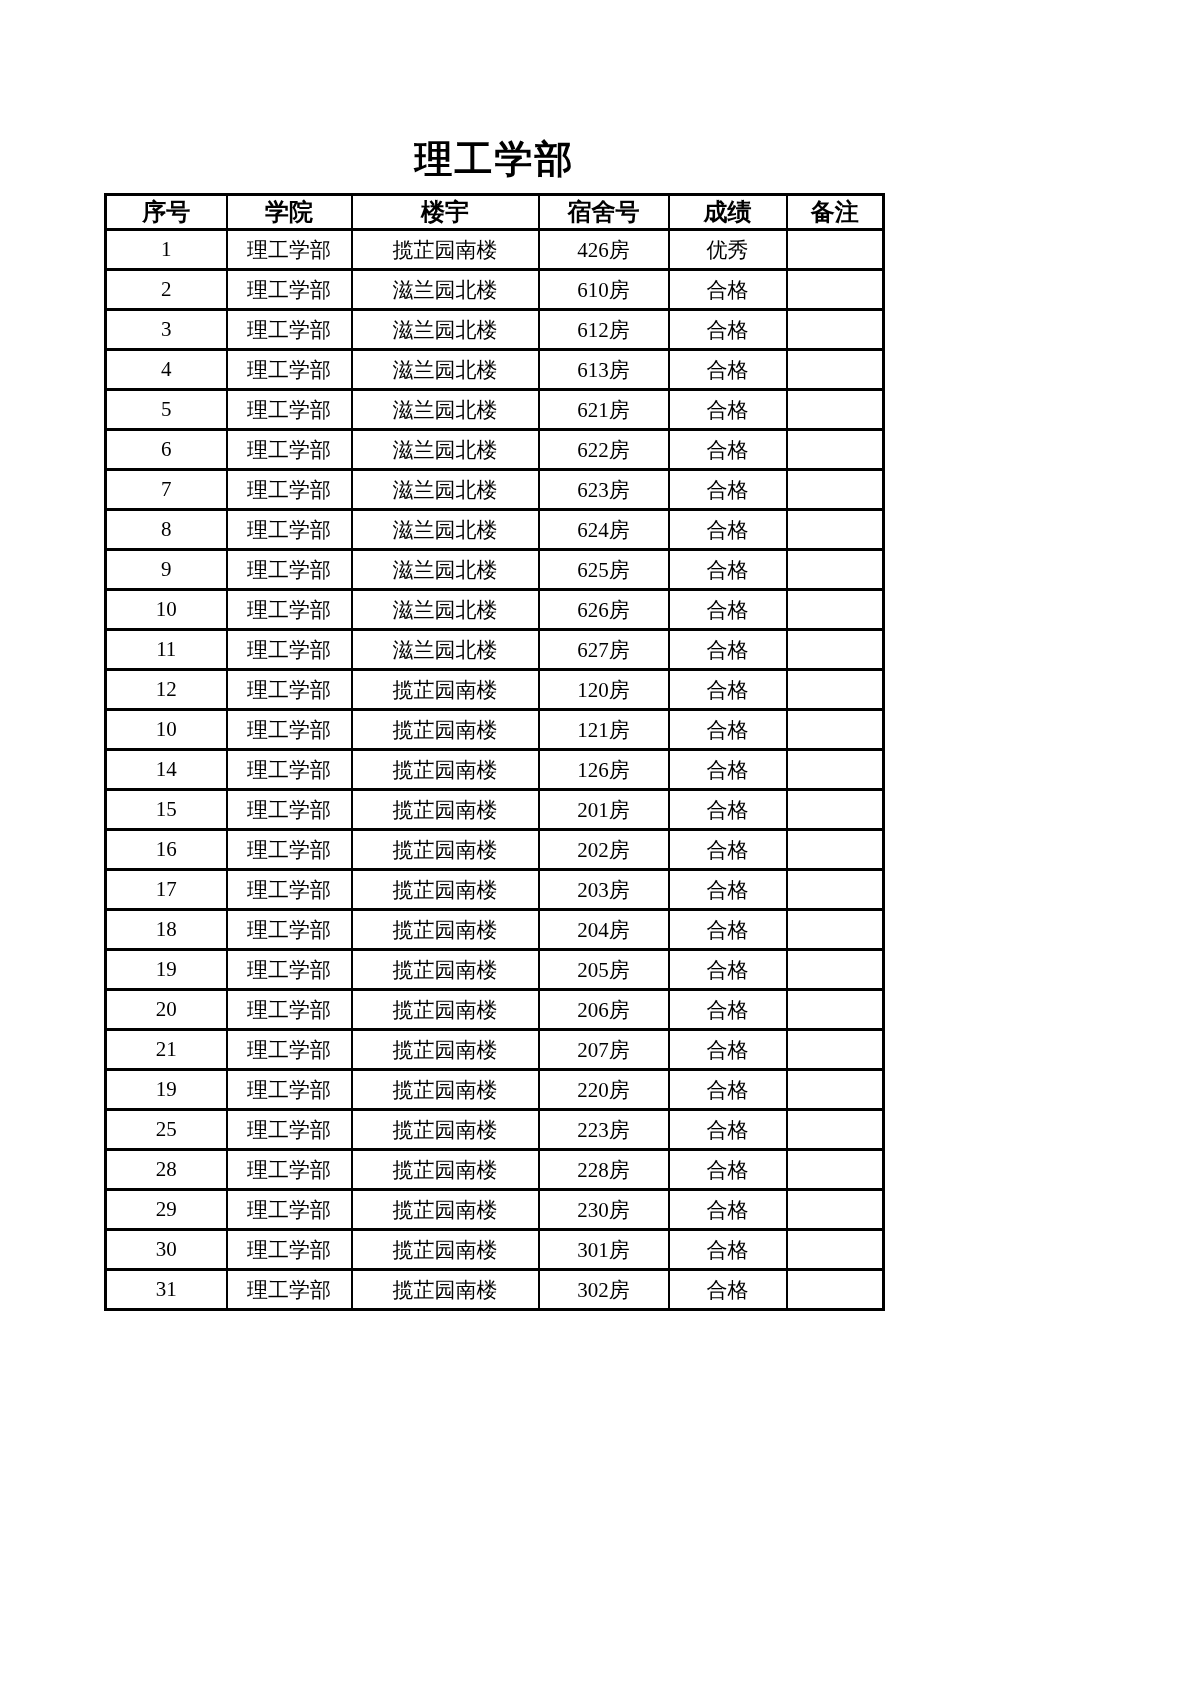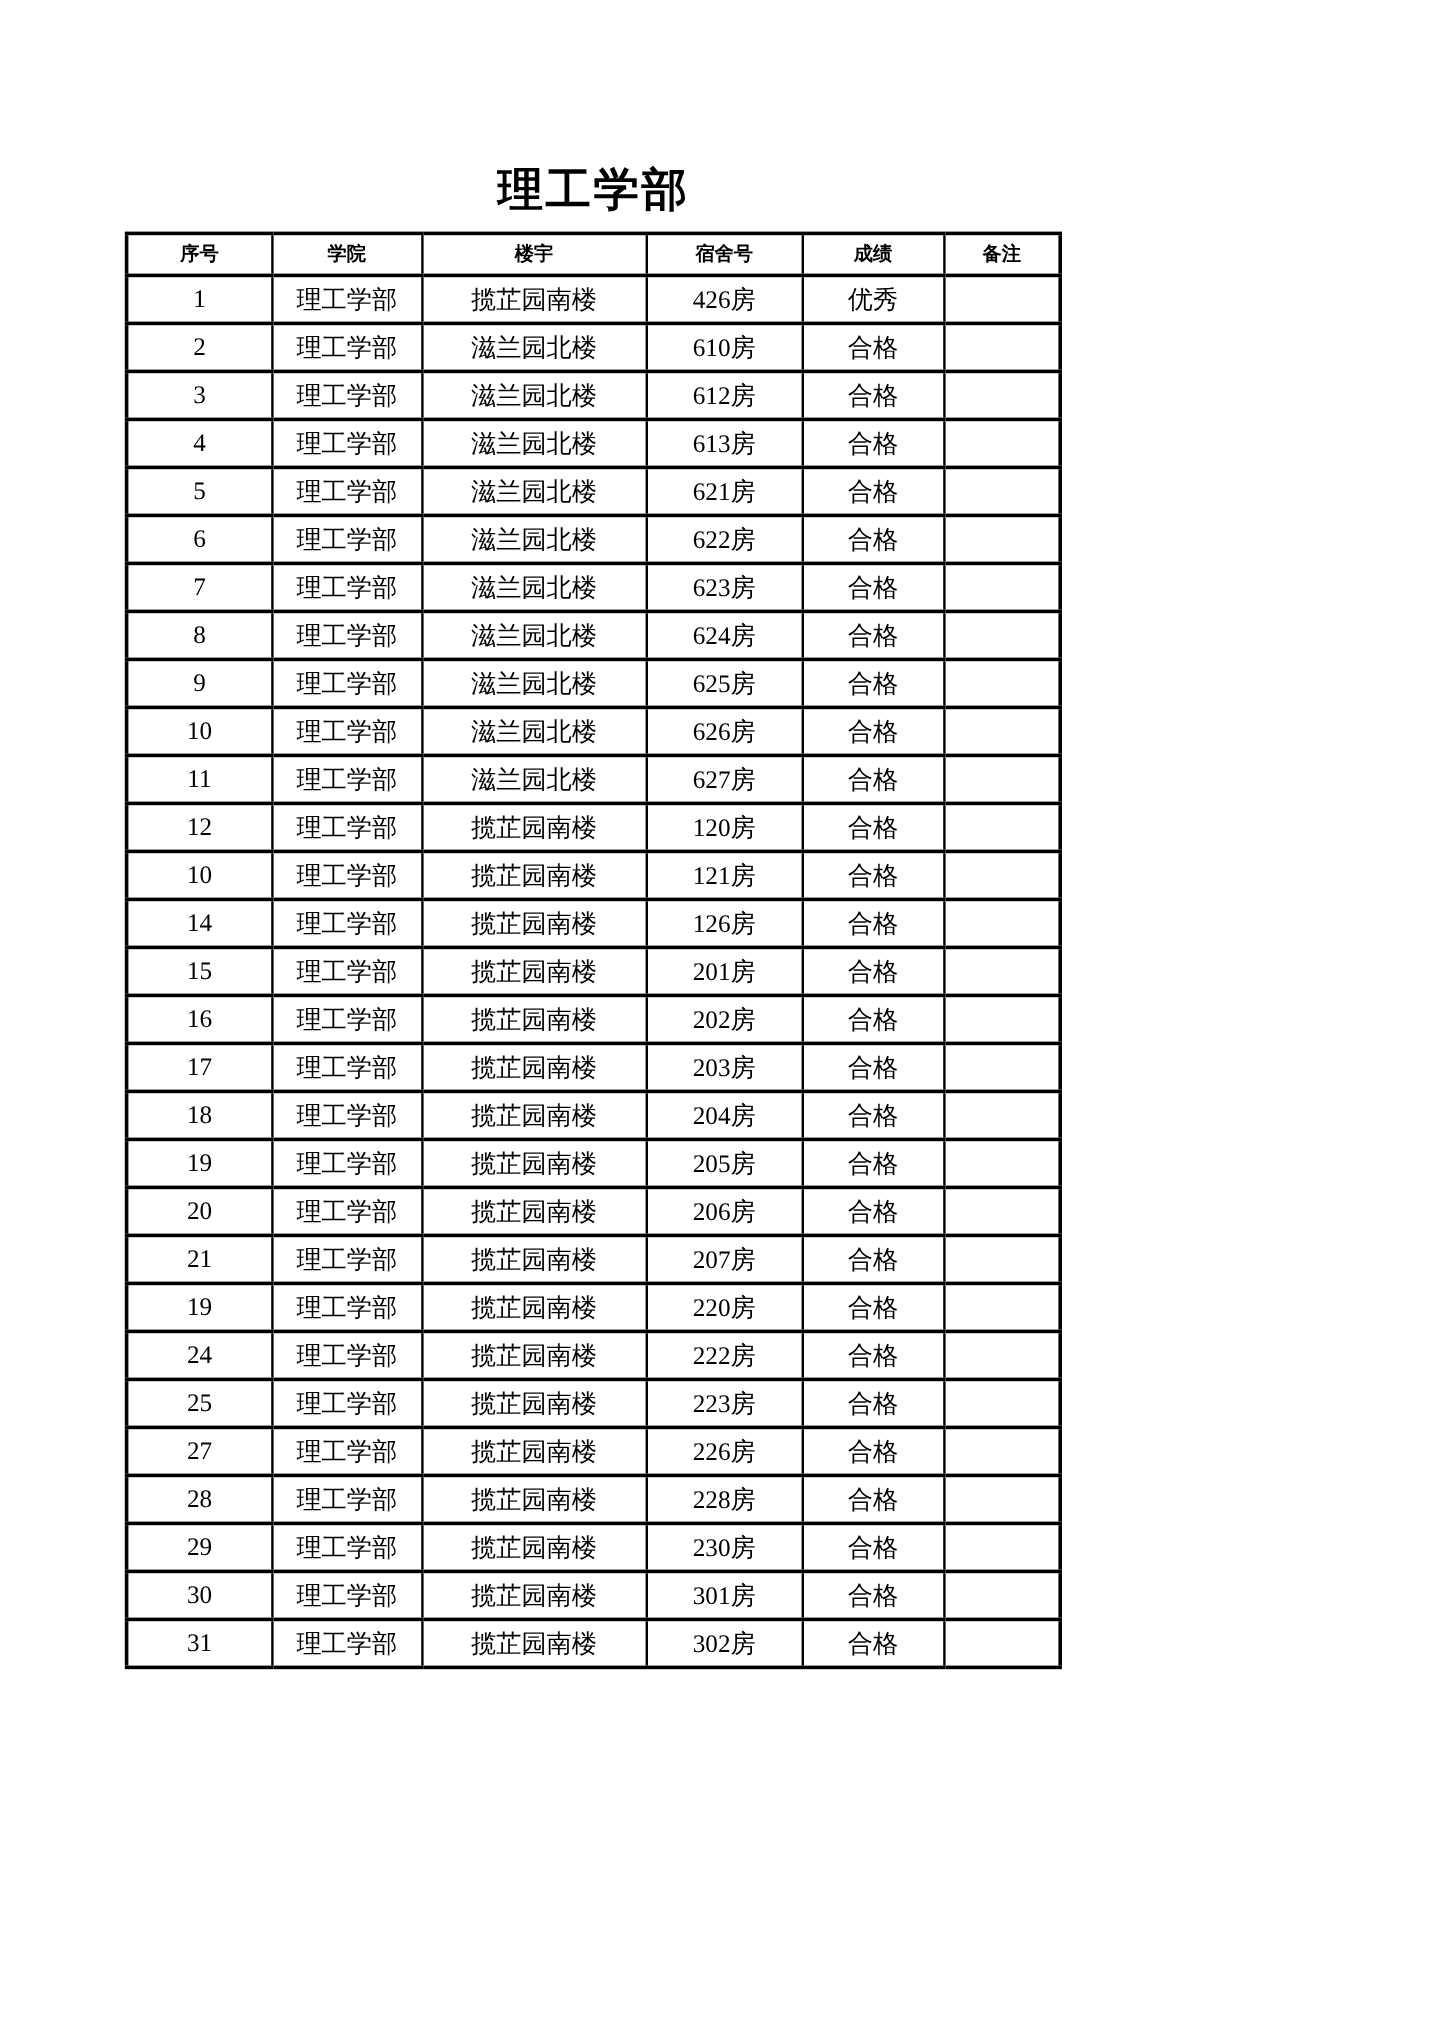--- a/index.html
+++ b/index.html
@@ -40,21 +40,21 @@
     border-right: 2px solid #000000;
     border-top: 3px solid #000000;
     border-bottom: 3px solid #000000;
     text-align: center;
     vertical-align: middle;
     padding: 0;
     overflow: hidden;
     white-space: nowrap;
   }
   .roster th {
-    font-size: 16px;
+    font-size: 24px;
     font-weight: bold;
     height: 32px;
   }
   .roster td {
     font-size: 21px;
     font-weight: normal;
     height: 37px;
   }
 </style>
 </head>
@@ -252,40 +252,24 @@
   </tr>
       <tr>
     <td>19</td>
     <td>理工学部</td>
     <td>揽芷园南楼</td>
     <td>220房</td>
     <td>合格</td>
     <td></td>
   </tr>
       <tr>
-    <td>24</td>
-    <td>理工学部</td>
-    <td>揽芷园南楼</td>
-    <td>222房</td>
-    <td>合格</td>
-    <td></td>
-  </tr>
-      <tr>
     <td>25</td>
     <td>理工学部</td>
     <td>揽芷园南楼</td>
     <td>223房</td>
-    <td>合格</td>
-    <td></td>
-  </tr>
-      <tr>
-    <td>27</td>
-    <td>理工学部</td>
-    <td>揽芷园南楼</td>
-    <td>226房</td>
     <td>合格</td>
     <td></td>
   </tr>
       <tr>
     <td>28</td>
     <td>理工学部</td>
     <td>揽芷园南楼</td>
     <td>228房</td>
     <td>合格</td>
     <td></td>

